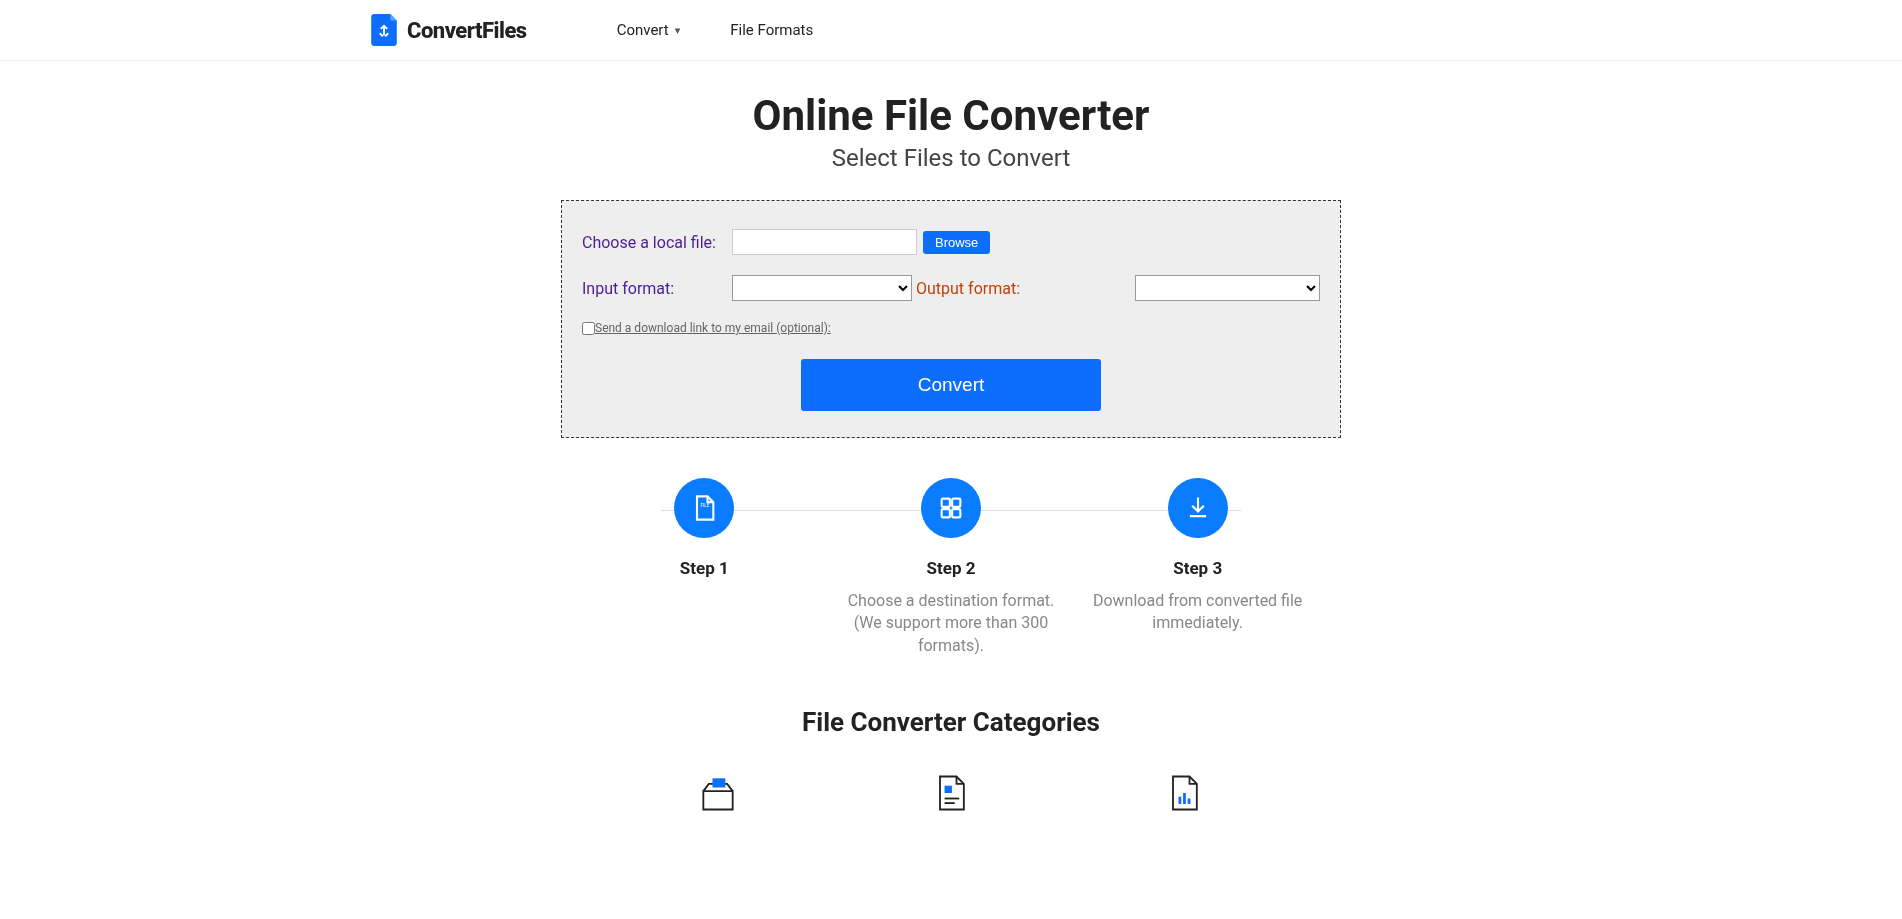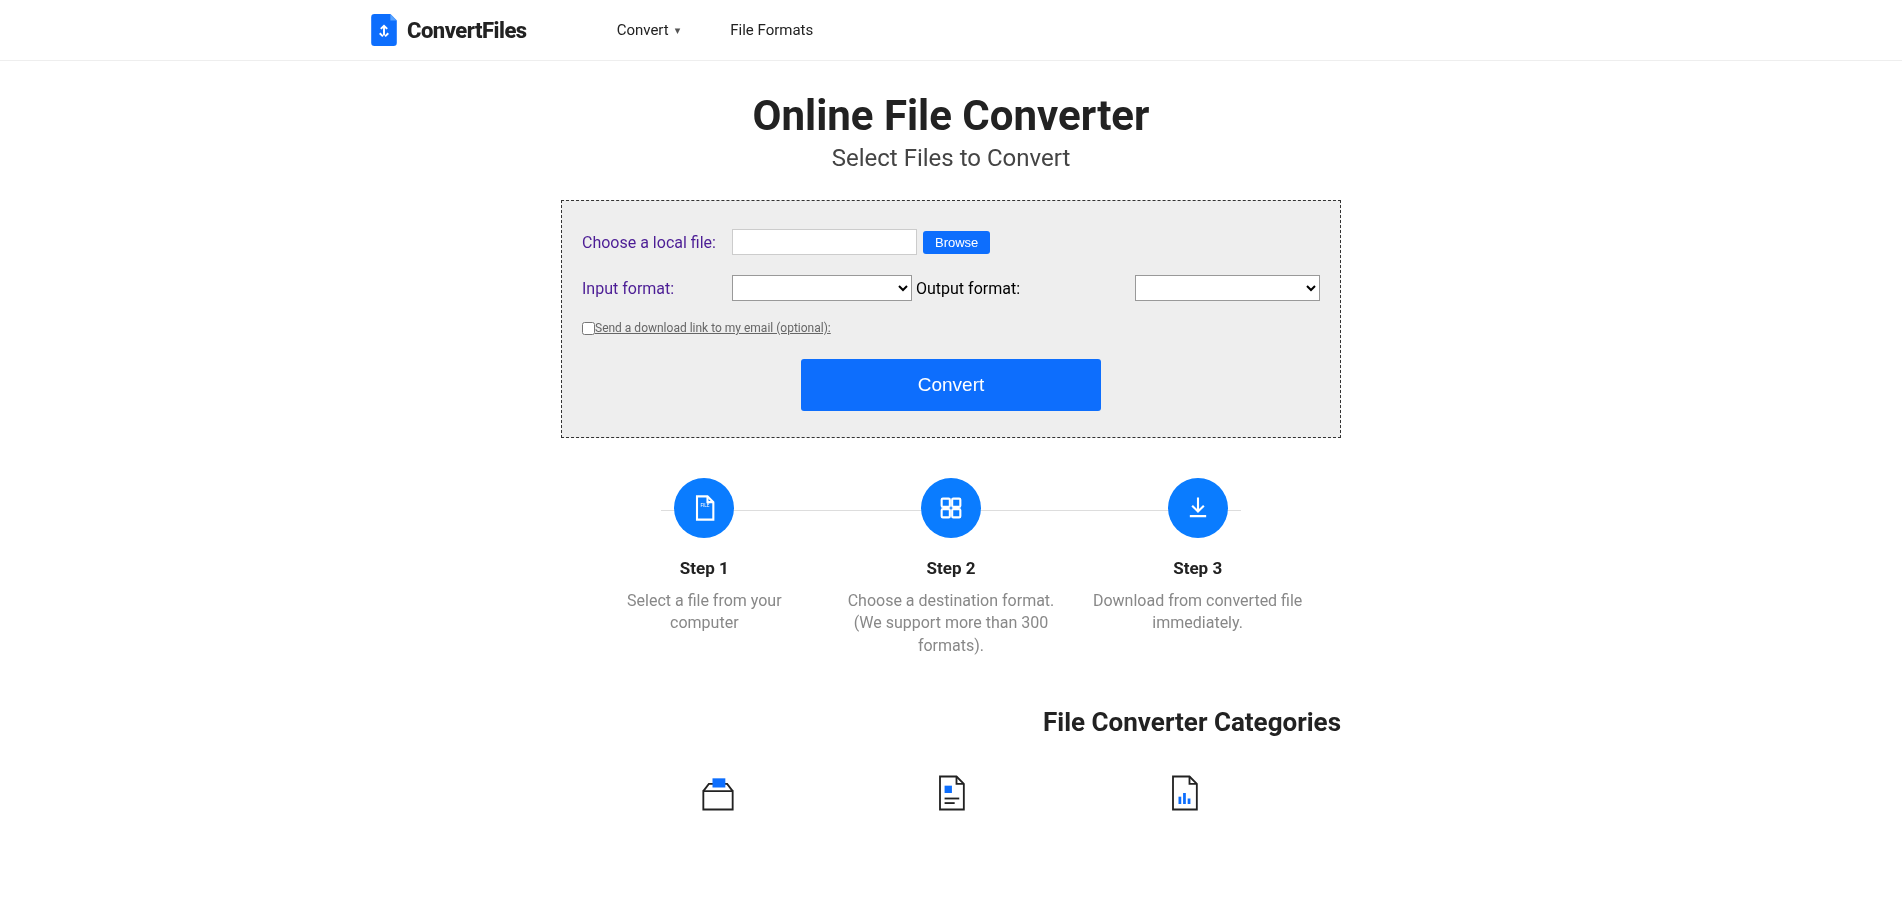--- a/index.html
+++ b/index.html
@@ -14,33 +14,33 @@
     .chevron { font-size: 11px; color: #555; }
     .main { max-width: 820px; margin: 0 auto; padding: 30px 20px 40px; text-align: center; }
     h1 { font-size: 42px; font-weight: 700; margin-bottom: 4px; }
     .subtitle { font-size: 24px; color: #444; font-weight: 400; margin-bottom: 28px; }
     .convert-box { background: #eee; border: 1px dashed #333; padding: 28px 20px 26px; text-align: left; }
     .row { display: flex; align-items: center; margin-bottom: 20px; }
     .label { color: #4c1d95; font-size: 16px; width: 150px; }
     .file-input { height: 26px; width: 185px; border: 1px solid #ccc; background: #fff; padding: 2px 6px; font-size: 14px; }
     .browse-btn { background: #0d6efd; color: #fff; border: none; padding: 4px 12px; border-radius: 3px; font-size: 13px; margin-left: 6px; cursor: pointer; }
     .format-select { height: 26px; width: 180px; border: 1px solid #999; background: #fff; font-size: 14px; }
-    .output-label { color: #000000; font-size: 16px; margin-left: 4px; margin-right: auto; }
+    .output-label { color: #c2410c; font-size: 16px; margin-left: 4px; margin-right: auto; }
     .output-select { height: 26px; width: 185px; border: 1px solid #999; background: #fff; font-size: 14px; }
     .email-row { display: flex; align-items: center; margin-bottom: 24px; }
     .email-row label { color: #666; font-size: 12px; text-decoration: underline; }
     .convert-btn { display: block; margin: 0 auto; background: #0d6efd; color: #fff; border: none; width: 300px; height: 52px; font-size: 19px; border-radius: 3px; cursor: pointer; }
     .steps { display: flex; justify-content: flex-end; margin: 40px 20px 50px; position: relative; }
     .steps::before { content: ""; position: absolute; top: 32px; left: 80px; right: 80px; height: 1px; background: #ddd; z-index: 0; }
     .step { flex: 1; text-align: center; position: relative; z-index: 1; padding: 0 10px; }
     .step-icon { width: 60px; height: 60px; border-radius: 50%; background: #0a7cff; margin: 0 auto 20px; display: flex; align-items: center; justify-content: center; }
     .step-icon svg { width: 28px; height: 28px; }
     .step-title { font-size: 17px; font-weight: 700; margin-bottom: 12px; }
     .step-desc { font-size: 16px; color: #888; line-height: 1.4; }
-    .categories-title { font-size: 26px; font-weight: 700; margin-bottom: 34px; text-align: right; }
+    .categories-title { font-size: 26px; font-weight: 700; margin-bottom: 34px; }
     .categories { display: flex; justify-content: space-around; max-width: 700px; margin: 0 auto; }
     .cat { text-align: center; }
     .cat svg { width: 44px; height: 44px; }
   </style>
 </head>
 <body>
 
 <div class="header">
   <div class="header-inner">
     <div class="logo">
@@ -89,21 +89,20 @@
   <div class="steps">
     <div class="step">
       <div class="step-icon">
         <svg viewBox="0 0 24 24" fill="none" stroke="#fff" stroke-width="1.8">
           <path d="M6 2 H15 L20 7 V22 H6 Z"></path>
           <path d="M15 2 V7 H20"></path>
           <text x="9" y="11" font-size="4" fill="#fff" stroke="none">FILE</text>
         </svg>
       </div>
       <div class="step-title">Step 1</div>
-      <div class="step-desc">Select a file from your computer</div>
     </div>
     <div class="step">
       <div class="step-icon">
         <svg viewBox="0 0 24 24" fill="none" stroke="#fff" stroke-width="1.8">
           <rect x="4" y="4" width="7" height="7" rx="1"></rect>
           <rect x="13" y="4" width="7" height="7" rx="1"></rect>
           <rect x="4" y="13" width="7" height="7" rx="1"></rect>
           <rect x="13" y="13" width="7" height="7" rx="1"></rect>
         </svg>
       </div>

